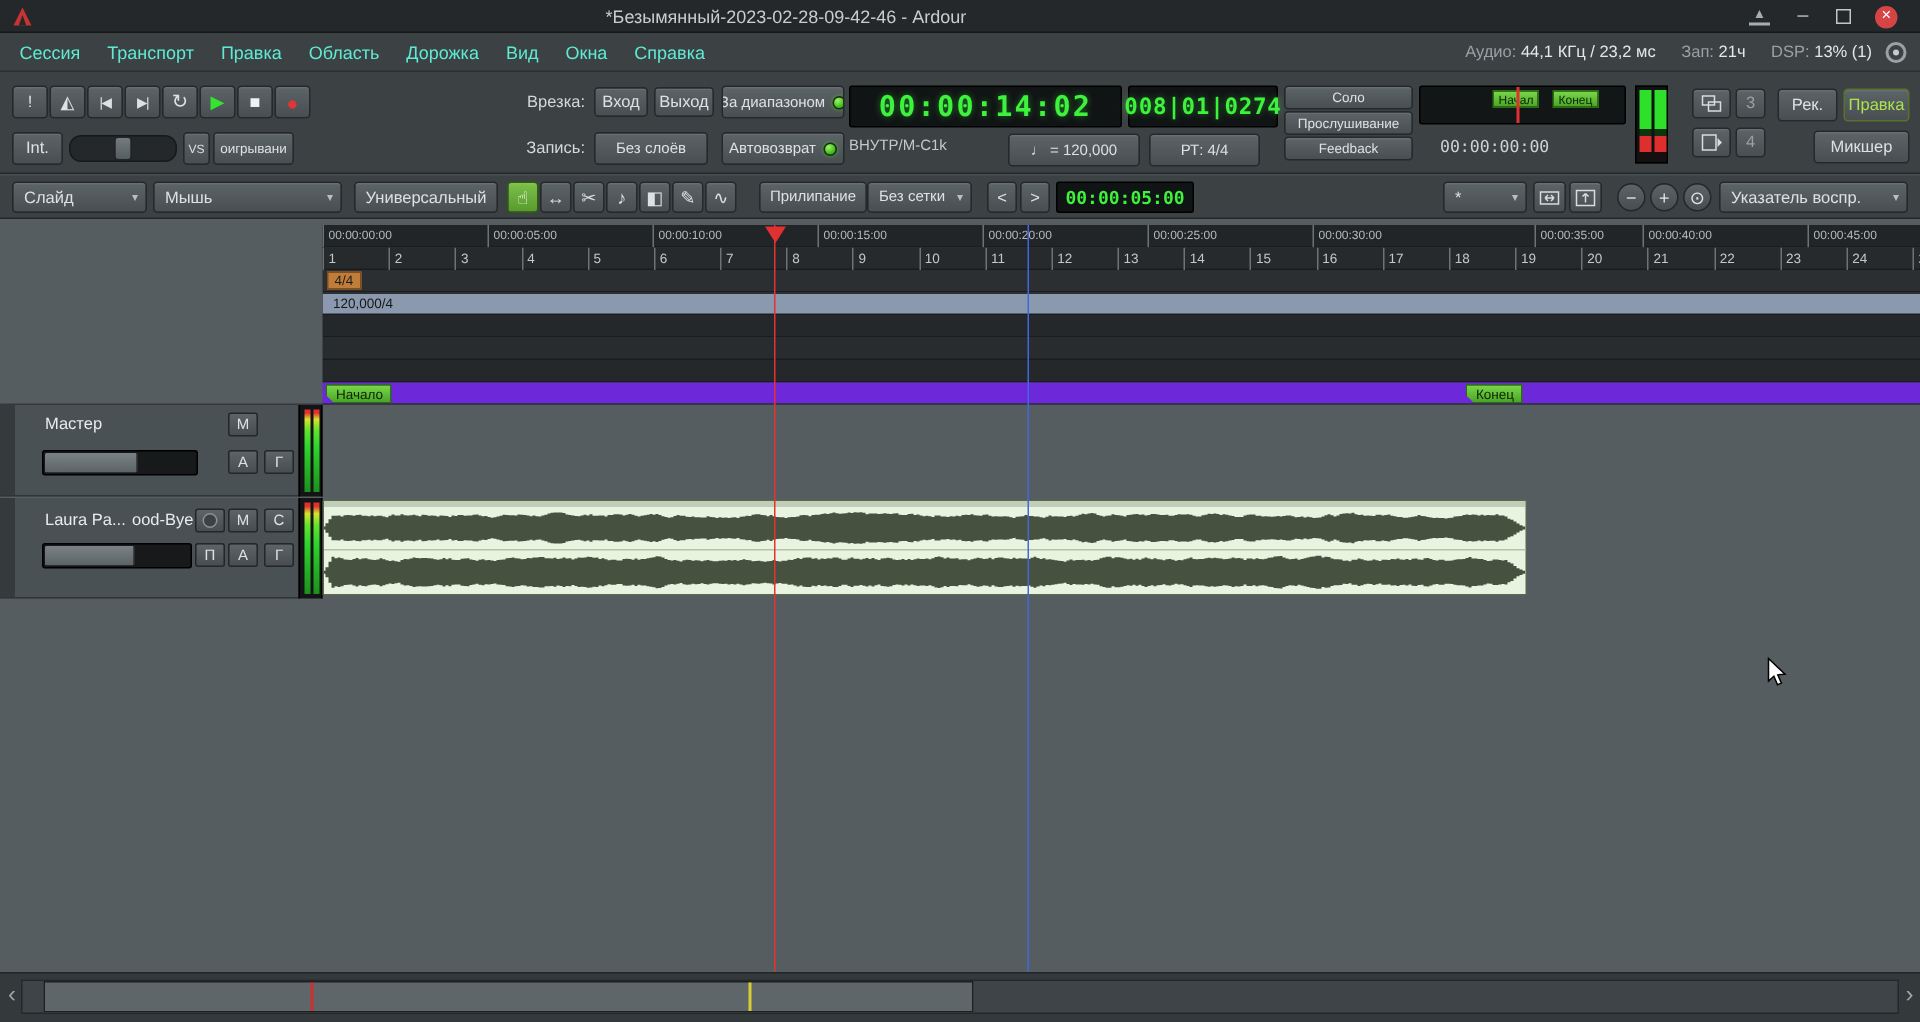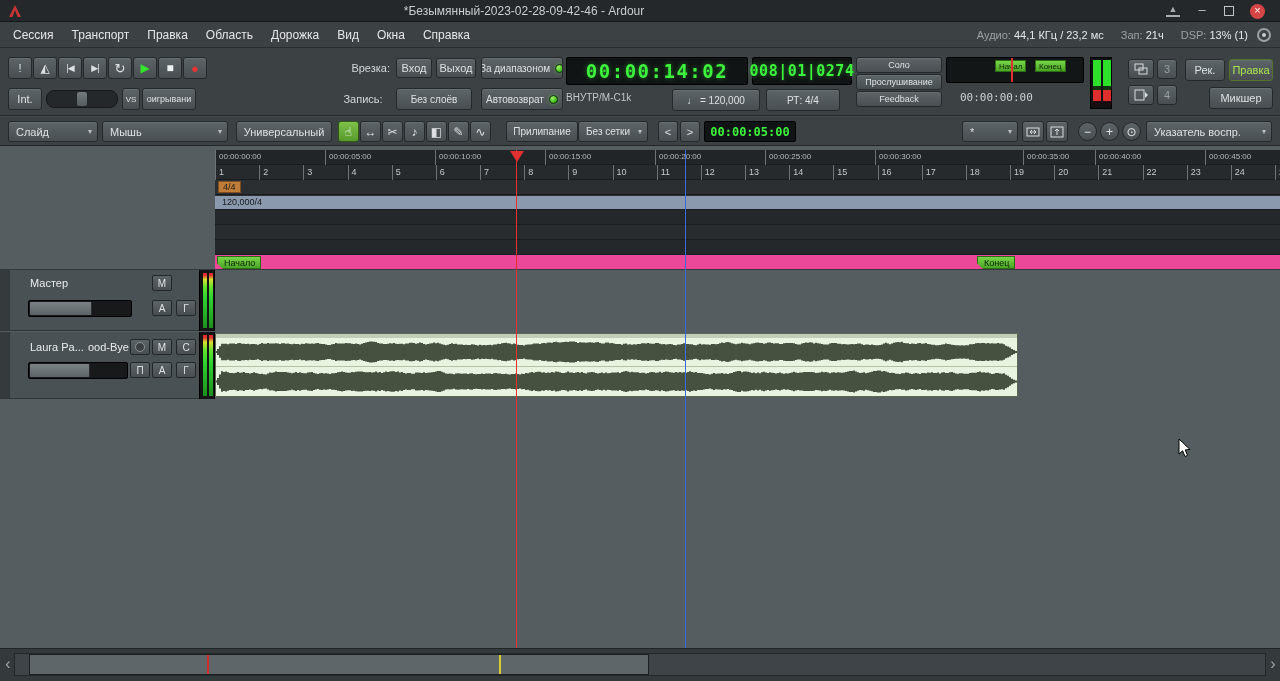--- a/index.html
+++ b/index.html
@@ -21,21 +21,21 @@
   .stop-button{color:#eef2f3;font-size:12px;}
   .record-button{color:#e23535;font-size:13px;}
   .lcd{position:absolute;background:#111415;border:1px solid #000;border-radius:2px;color:#3df23c;
        font-family:"DejaVu Sans Mono",monospace;display:flex;align-items:center;justify-content:center;}
   .led{display:inline-block;width:9px;height:9px;border-radius:50%;margin-left:5px;flex:none;
        background:radial-gradient(circle at 35% 30%,#a5f06a 0%,#46c81e 55%,#2a7e10 100%);
        border:1px solid #17301a;box-shadow:0 0 3px rgba(80,220,40,.6);}
   .sbtn{position:absolute;width:20px;height:16px;display:flex;align-items:center;justify-content:center;
         background:linear-gradient(#5d6467,#474d50);border:1px solid #24272a;border-radius:2px;
         font-size:10px;color:#dde1e3;}
-  .menu-item{display:inline-block;padding:0 9px;line-height:26px;font-size:12px;color:#e5e5e5;}
+  .menu-item{display:inline-block;padding:0 9px;line-height:26px;font-size:12px;color:#5eead4;}
   .rlabel{height:15px;line-height:15px;text-align:right;padding-right:6px;font-size:10px;color:#ced2d4;white-space:nowrap;}
   .rrow{position:absolute;left:215px;width:1065px;height:15px;overflow:hidden;box-shadow:inset 0 -1px 0 #1a1d1f;}
   .tick{position:absolute;top:0;height:15px;line-height:14px;border-left:1px solid #6d7375;
         padding-left:3px;font-size:8px;color:#b6bbbd;white-space:nowrap;}
   .btick{font-size:9px;color:#c3c8ca;}
   .mtag{position:absolute;top:1px;height:13px;line-height:12px;background:linear-gradient(#79d74a,#4ba526);
         color:#0d2405;font-size:9px;padding:0 5px 0 6px;border:1px solid #2c6e14;
         clip-path:polygon(0 0,100% 0,100% 100%,6px 100%,0 55%);}
   .minitag{position:absolute;top:2px;height:12px;line-height:11px;background:linear-gradient(#79d74a,#4ba526);
         color:#0d2405;font-size:8px;padding:0 3px;border:1px solid #2c6e14;}
@@ -107,21 +107,21 @@
     <div class="btn" style="left:122px;top:40px;width:18px;height:22px;font-size:8px;padding:0;">VS</div>
     <div class="btn" style="left:142px;top:40px;width:54px;height:22px;font-size:9px;">оигрывани</div>
 
     <div class="abs" style="left:336px;top:11px;width:54px;height:18px;line-height:18px;text-align:right;color:#d4d8da;">Врезка:</div>
     <div class="btn" style="left:396px;top:10px;width:36px;height:20px;">Вход</div>
     <div class="btn" style="left:436px;top:10px;width:40px;height:20px;">Выход</div>
     <div class="btn" style="left:481px;top:9px;width:82px;height:22px;font-size:10px;">
       <span>За диапазоном</span>
         <span class="led"></span>
     </div>
-    <div class="abs" style="left:336px;top:42px;width:54px;height:18px;line-height:18px;text-align:center;color:#d4d8da;">Запись:</div>
+    <div class="abs" style="left:336px;top:42px;width:54px;height:18px;line-height:18px;text-align:right;color:#d4d8da;">Запись:</div>
     <div class="btn" style="left:396px;top:40px;width:76px;height:22px;font-size:10px;">Без слоёв</div>
     <div class="btn" style="left:481px;top:40px;width:82px;height:22px;font-size:10px;">
       <span>Автовозврат</span>
         <span class="led"></span>
     </div>
 
     <div class="lcd" style="left:566px;top:9px;width:182px;height:28px;">
       <span style="font-size:19px;font-weight:bold;letter-spacing:1.5px;text-shadow:0 0 5px rgba(60,240,60,.45);">00:00:14:02</span>
     </div>
     <div class="abs" style="left:566px;top:44px;width:110px;font-size:10px;color:#c3c8ca;">ВНУТР/M-C1k</div>
@@ -265,21 +265,21 @@
     <span class="abs" style="left:3px;top:1px;height:12px;line-height:11px;padding:0 4px;background:#c07d3a;border:1px solid #7c4e22;color:#1b1b1b;font-size:9px;">4/4</span>
   </div>
   <div class="rrow" style="top:195px;background:#2b2f31;">
     <span class="abs" style="left:0;top:1px;width:1065px;height:13px;background:#8b99ae;">
       <span style="position:absolute;left:7px;top:0;line-height:13px;font-size:9px;color:#15181a;">120,000/4</span>
     </span>
   </div>
   <div class="rrow" style="top:210px;background:#25282a;"></div>
   <div class="rrow" style="top:225px;background:#292c2e;"></div>
   <div class="rrow" style="top:240px;background:#25282a;"></div>
-  <div class="rrow" style="top:255px;background:#ec4899;">
+  <div class="rrow" style="top:255px;background:#6d28d9;">
     <span class="mtag" style="left:2px;">Начало</span>
     <span class="mtag" style="left:762px;">Конец</span>
   </div>
 
   <div class="abs" style="left:0;top:270px;width:1280px;height:378px;background:#565d60;"></div>
   <div class="abs" style="left:0;top:269px;width:1280px;height:1px;background:#34393c;"></div>
 
   <div class="abs" style="left:0;top:270px;width:199px;height:61px;background:#4a5154;border-bottom:1px solid #303537;">
     <span class="abs" style="left:0;top:0;width:10px;height:100%;background:#353a3c;"></span>
     <span class="abs" style="left:30px;top:7px;font-size:11px;color:#e9eced;">Мастер</span>

